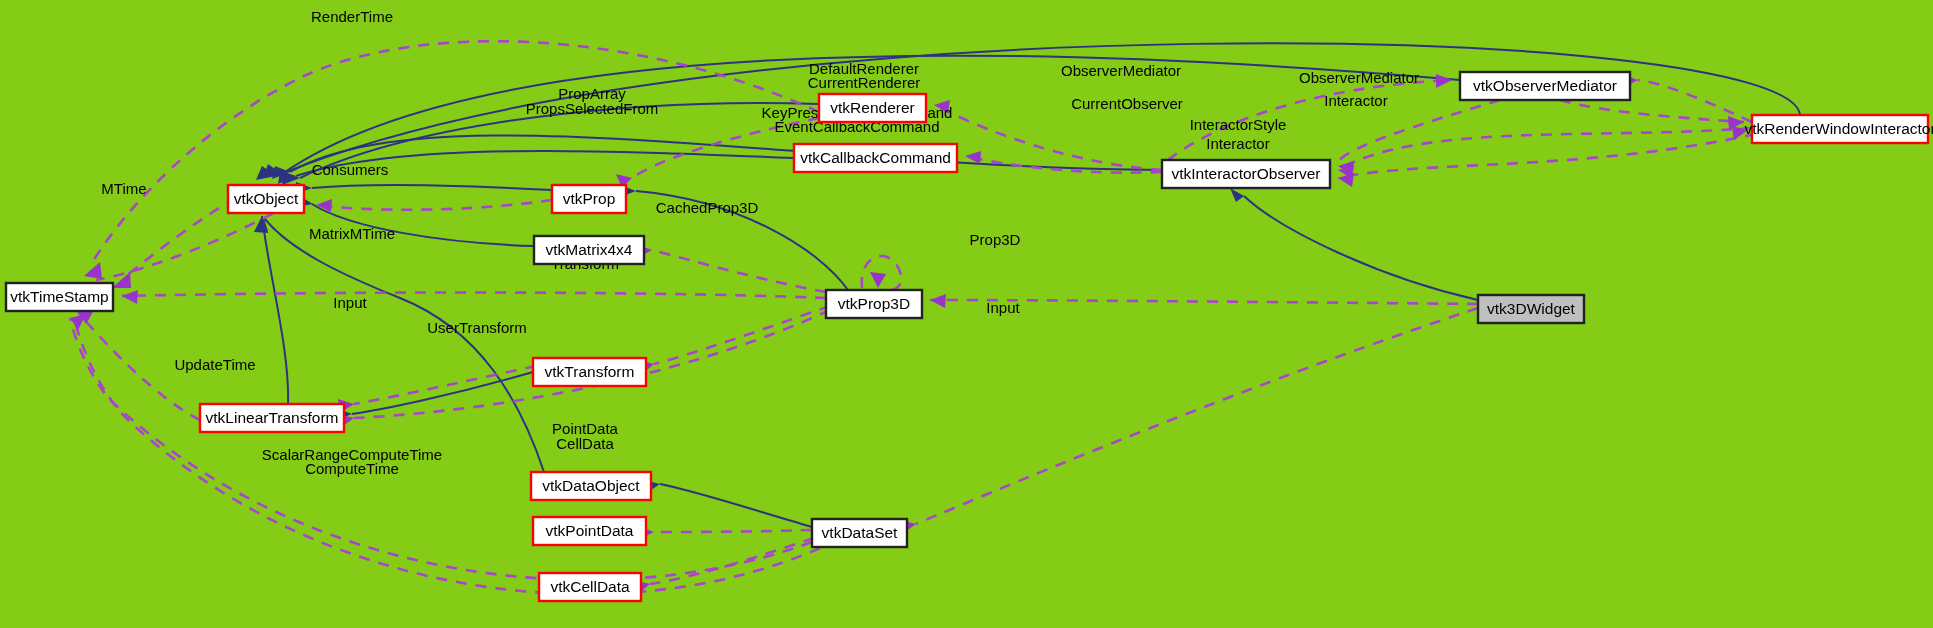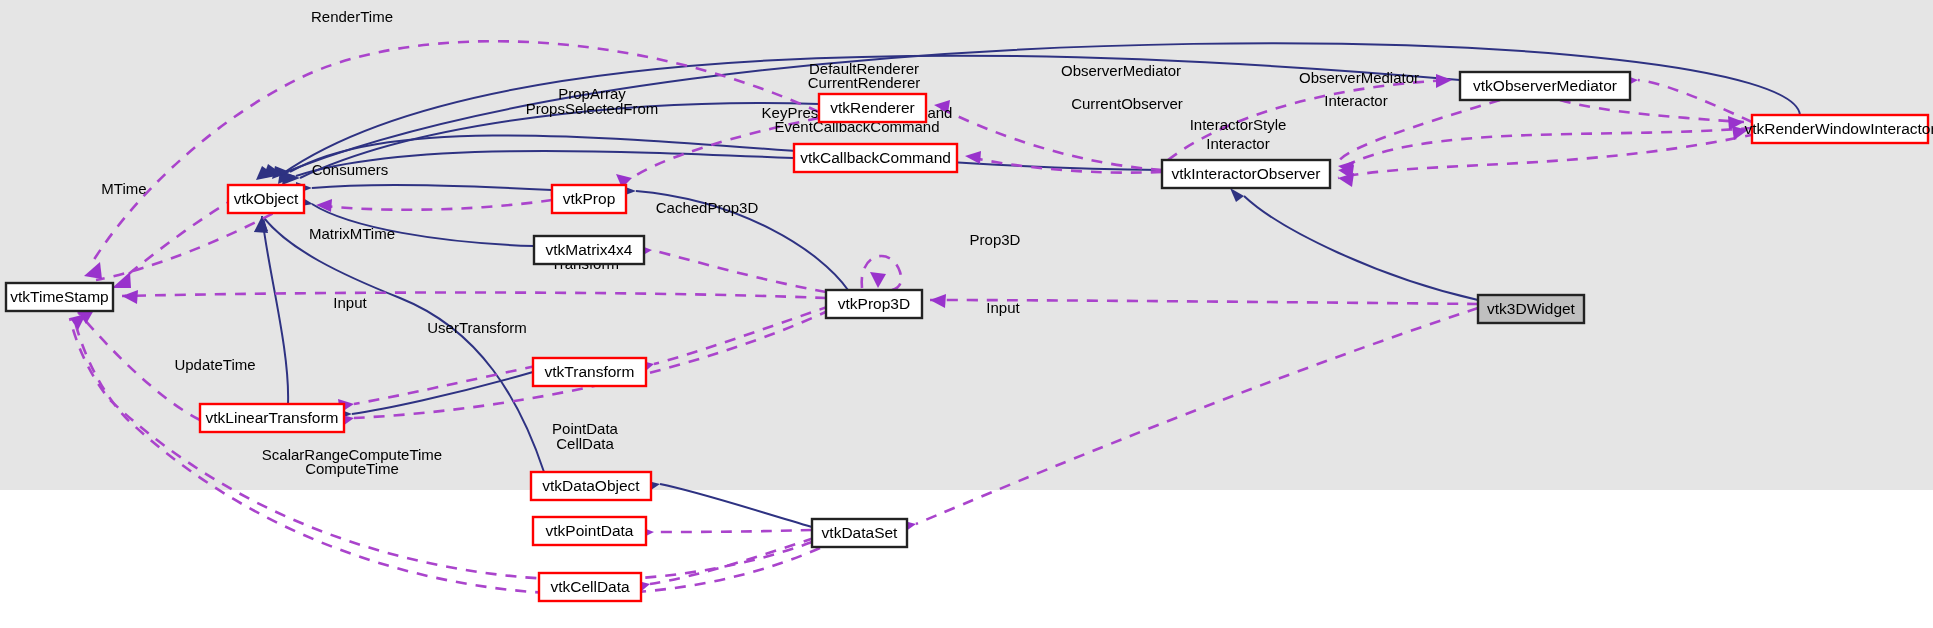--- a/index.html
+++ b/index.html
@@ -9,22 +9,22 @@
   }
   body {
     width: 1933px;
     height: 628px;
     overflow: hidden;
     font-family: "Liberation Sans", sans-serif;
   }
   #diagram-root {
     position: relative;
     width: 1933px;
-    height: 490px;
-    background: #e5e5e5;
+    height: 628px;
+    background: #84cc16;
   }
   svg.graph {
     display: block;
     width: 1933px;
     height: 628px;
   }
   .edge-solid {
     fill: none;
     stroke: #2e3282;
     stroke-width: 2;

